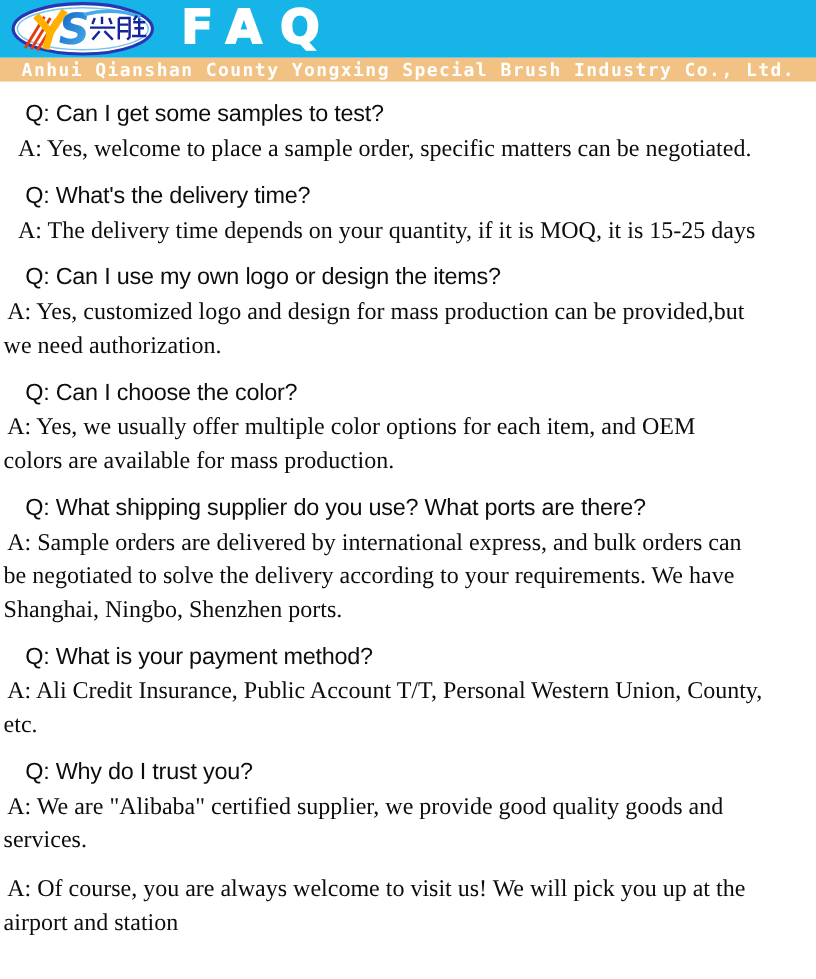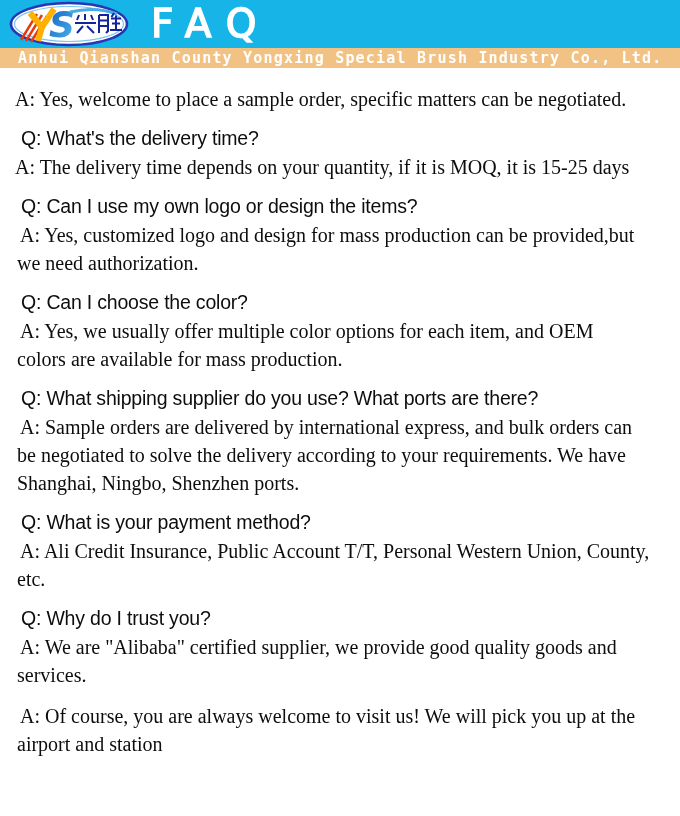--- a/index.html
+++ b/index.html
@@ -23,21 +23,21 @@
     position: relative;
   }
   .logo {
     margin-left: 7px;
     width: 124px;
     height: 46px;
     flex: 0 0 auto;
   }
   .faq-title {
     font-family: "DejaVu Sans", sans-serif;
-    font-weight: normal;
+    font-weight: bold;
     color: #ffffff;
     font-size: 39px;
     letter-spacing: 15px;
     margin-left: 20px;
     line-height: 48px;
     -webkit-text-stroke: 1.5px #ffffff;
     white-space: nowrap;
   }
 
   
@@ -73,21 +73,21 @@
     line-height: 25px;
     padding-left: 21px;
     white-space: pre-line;
   }
   .a {
     font-family: "Liberation Serif", "DejaVu Serif", serif;
     font-size: 20px;
     color: #0d0d0d;
     line-height: 28px;
     margin-top: 2px;
-    padding-left: 17px;
+    padding-left: 3px;
     text-indent: 3px;
     white-space: pre-line;
   }
   
   .faq-item:nth-of-type(1) .a,
   .faq-item:nth-of-type(2) .a {
     padding-left: 15px;
     text-indent: 0;
   }
 </style>
@@ -144,20 +144,21 @@
   </svg>
   <div class="faq-title">FAQ</div>
 </header>
 
 <div class="subtitle-bar">
   <span class="subtitle">Anhui Qianshan County Yongxing Special Brush Industry Co., Ltd.</span>
 </div>
 
 <main class="faq-list">
   <section class="faq-item">
+    <div class="q">Q: Can I get some samples to test?</div>
     <div class="a">A: Yes, welcome to place a sample order, specific matters can be negotiated.</div>
   </section>
 
   <section class="faq-item">
     <div class="q">Q: What's the delivery time?</div>
     <div class="a">A: The delivery time depends on your quantity, if it is MOQ, it is 15-25 days</div>
   </section>
 
   <section class="faq-item">
     <div class="q">Q: Can I use my own logo or design the items?</div>

